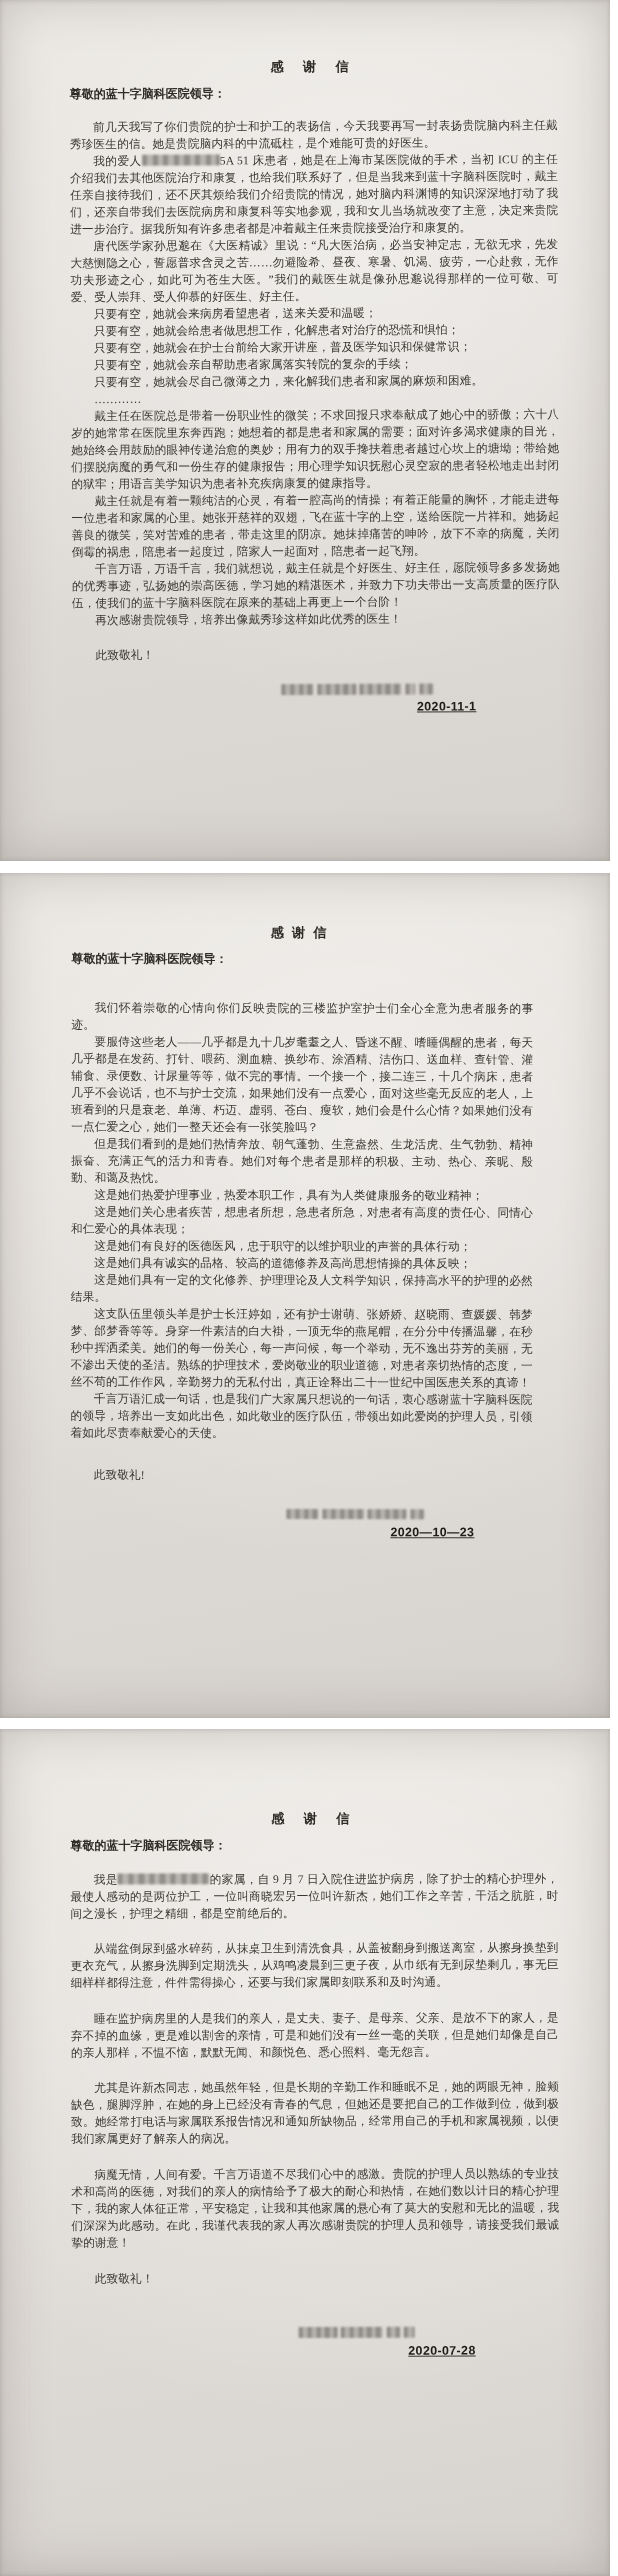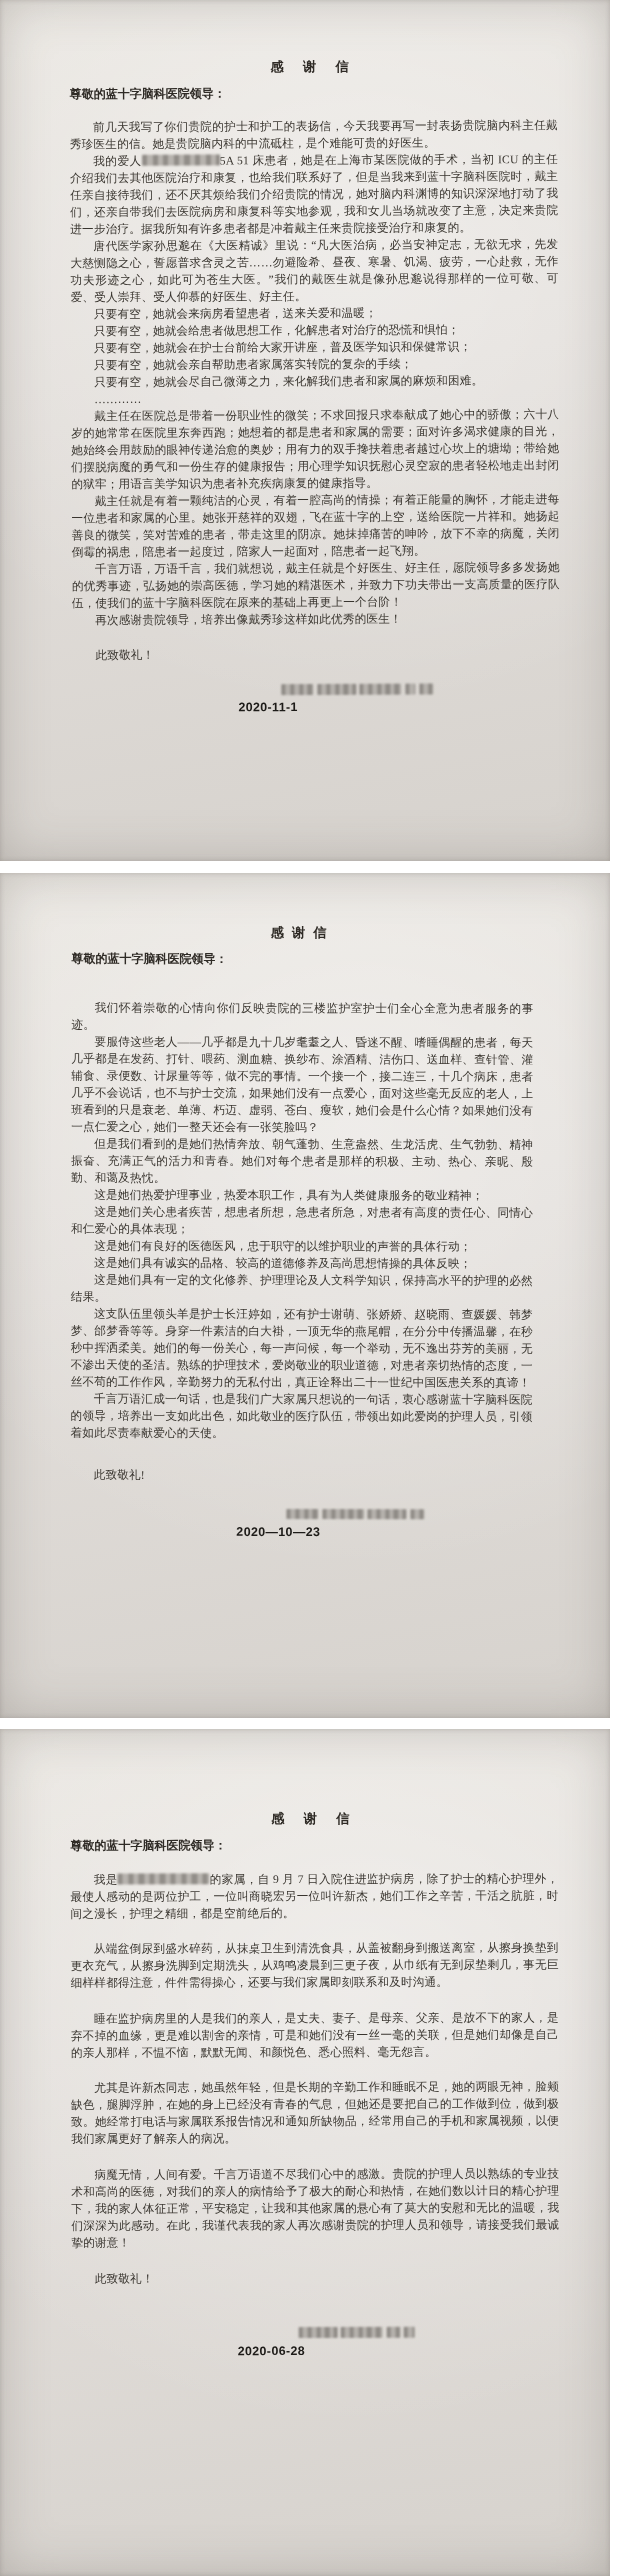--- a/index.html
+++ b/index.html
@@ -35,21 +35,21 @@
   .pg1 .closing{margin-top:18.5px;}
   .pg2 .closing{margin-top:25.6px;}
   .pg3 .closing{margin-top:19.4px;}
   .redact-inline{
     display:inline-block;vertical-align:-0.9px;height:10.6px;border-radius:0.9px;
     background:repeating-linear-gradient(90deg,#928e89 0 5.3px,#b7b3ae 5.3px 10.6px);
     filter:blur(1.2px);
   }
   .redact-name-1{width:78px;}
   .redact-name-3{width:92px;}
-  .sig-area{width:238px;margin-left:166px;text-align:left;}
+  .sig-area{width:238px;margin-left:166px;text-align:right;text-decoration:underline;}
   .pg1 .sig-area{margin-top:19.4px;}
   .pg2 .sig-area{margin-top:23px;}
   .pg3 .sig-area{margin-top:39px;}
   .sig-row{display:flex;justify-content:center;align-items:center;gap:3.5px;height:13.2px;}
   .sig-block{
     height:10.6px;border-radius:0.9px;
     background:repeating-linear-gradient(90deg,#8f8b86 0 4.4px,#b5b1ac 4.4px 8.8px);
     filter:blur(1.3px);
   }
   .sb-a{width:32px;}.sb-b{width:39px;}.sb-c{width:42px;}.sb-d{width:10.6px;}.sb-e{width:14px;}
@@ -129,17 +129,17 @@
     <p class="para">尤其是许新杰同志，她虽然年轻，但是长期的辛勤工作和睡眠不足，她的两眼无神，脸颊缺色，腿脚浮肿，在她的身上已经没有青春的气息，但她还是要把自己的工作做到位，做到极致。她经常打电话与家属联系报告情况和通知所缺物品，经常用自己的手机和家属视频，以便我们家属更好了解亲人的病况。</p>
     <p class="para">病魔无情，人间有爱。千言万语道不尽我们心中的感激。贵院的护理人员以熟练的专业技术和高尚的医德，对我们的亲人的病情给予了极大的耐心和热情，在她们数以计日的精心护理下，我的家人体征正常，平安稳定，让我和其他家属的悬心有了莫大的安慰和无比的温暖，我们深深为此感动。在此，我谨代表我的家人再次感谢贵院的护理人员和领导，请接受我们最诚挚的谢意！</p>
     <p class="closing">此致敬礼！</p>
     <div class="sig-area">
       <div class="sig-row">
         <span class="sig-block sb-b"></span>
         <span class="sig-block sb-c"></span>
         <span class="sig-block sb-e"></span>
         <span class="sig-block sb-d"></span>
       </div>
-      <div class="letter-date">2020-06-28</div>
+      <div class="letter-date">2020-07-28</div>
     </div>
   </div>
 </div>
 
 
 </body></html>

